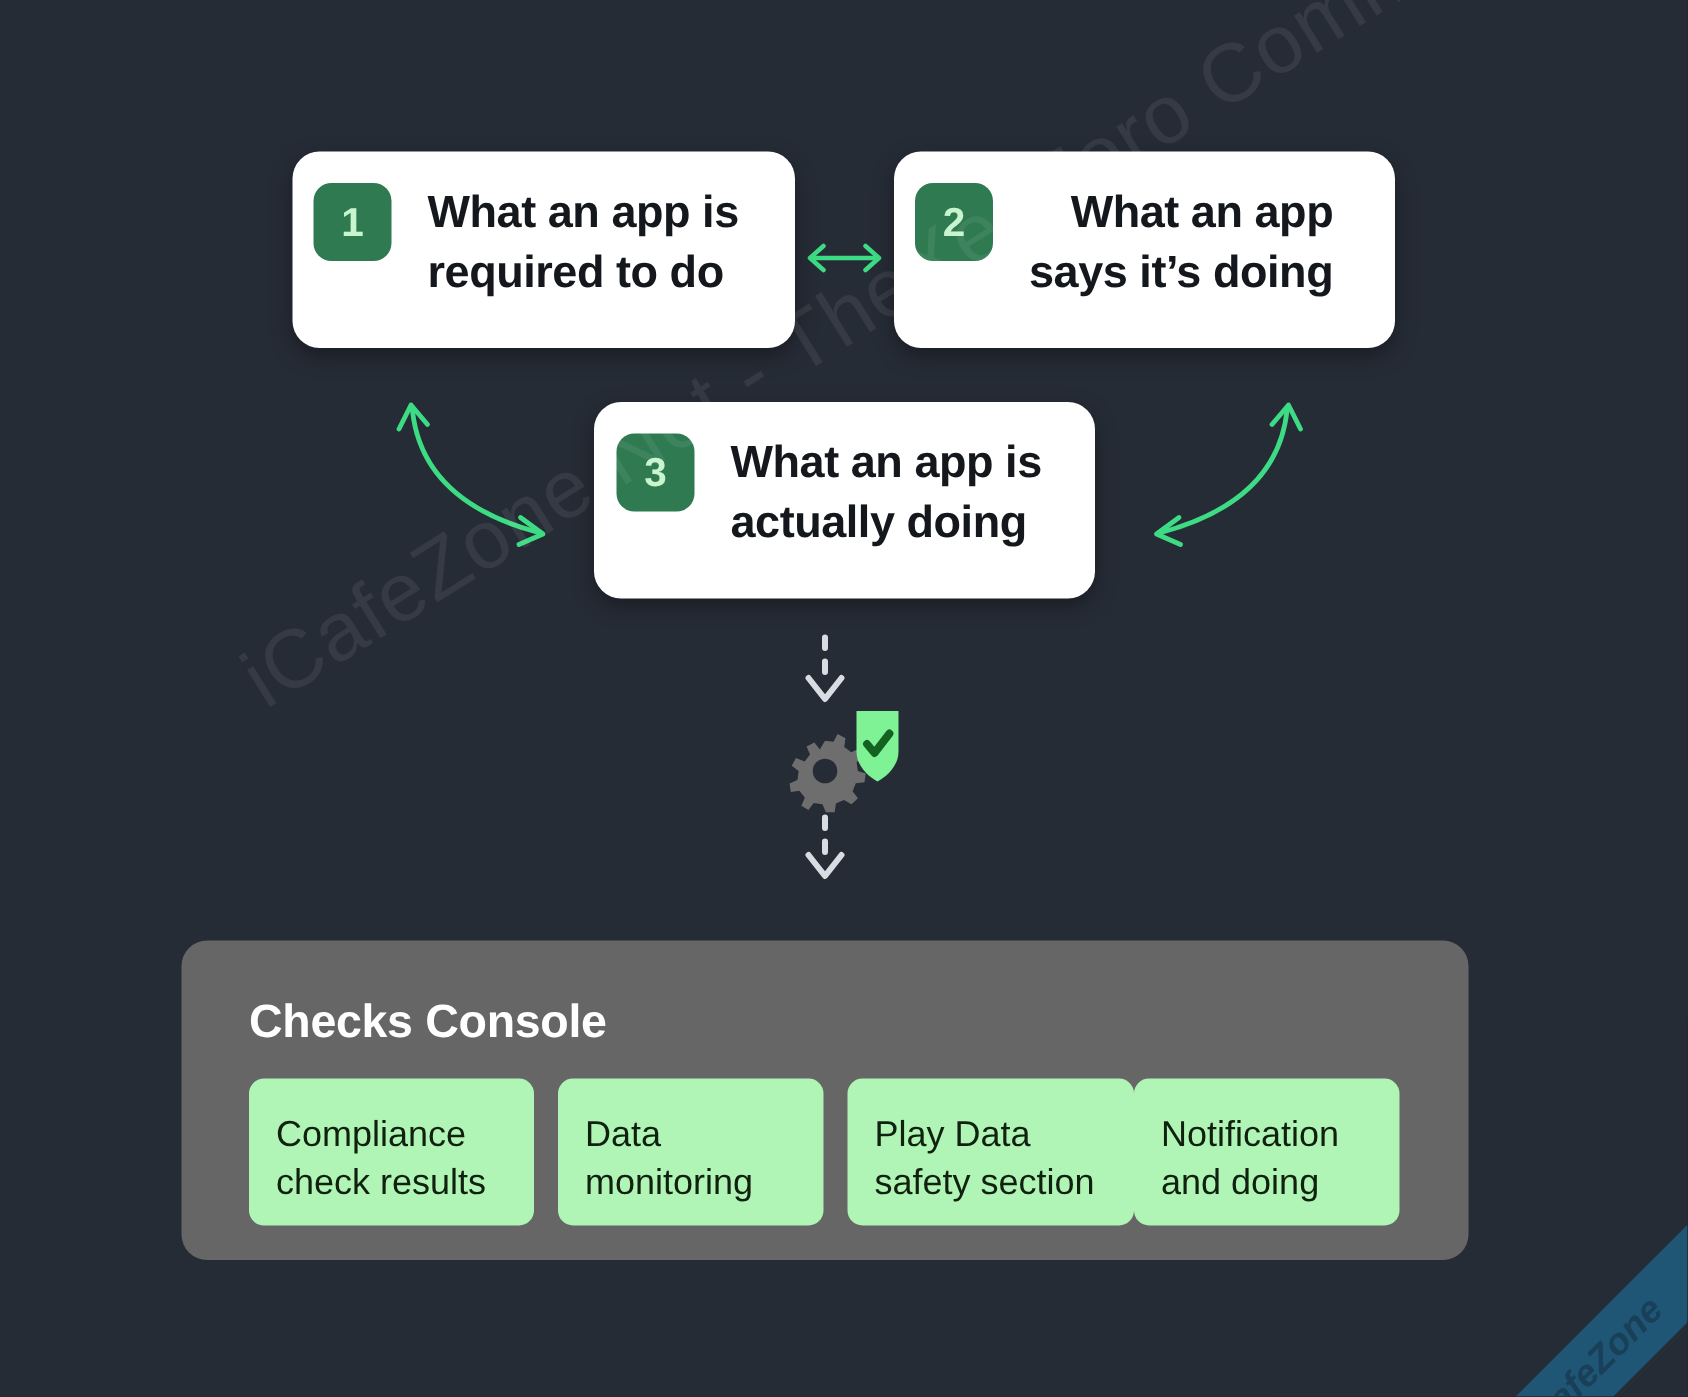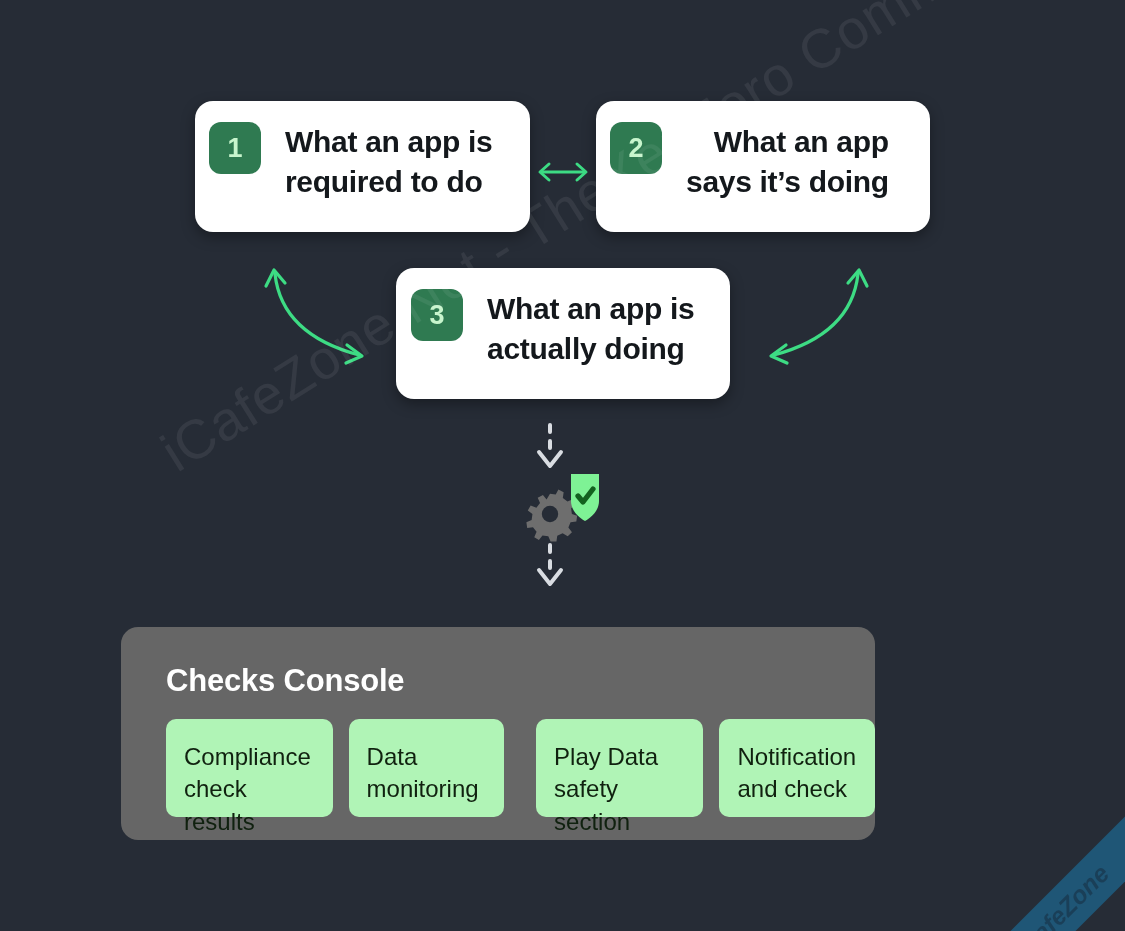--- a/index.html
+++ b/index.html
@@ -120,54 +120,54 @@
     width: 100px;
     height: 80px;
     z-index: 25;
   }
 
   
   #console-panel {
     position: absolute;
     left: 121px;
     top: 627px;
-    width: 754px;
+    width: 858px;
     height: 213px;
     background: #666666;
     border-radius: 17px;
     box-sizing: border-box;
     padding: 38px 0 0 45px;
     z-index: 20;
   }
   #console-title {
     color: #ffffff;
     font-size: 31px;
     font-weight: bold;
     letter-spacing: -0.2px;
     line-height: 1;
     margin: 0 0 23px 0;
   }
   #console-chips {
     display: flex;
-    gap: 16px;
+    gap: 0;
   }
   .chip {
     background: #b0f4b6;
     border-radius: 10px;
     box-sizing: border-box;
     padding: 22px 18px 0 18px;
     color: #10210f;
     font-size: 24px;
     font-weight: 400;
     line-height: 1.35;
     white-space: pre-line;
     height: 98px;
   }
   .chip-0 { width: 190px; }
-  .chip-1 { width: 177px; }
+  .chip-1 { width: 177px; margin-left: 16px; }
   .chip-2 { width: 191px; margin-left: 16px; }
   .chip-3 { width: 177px; }
 </style>
 </head>
 <body>
 
 <div id="stage">
 
   <div class="wm-diagonal">iCafeZone.Net - TheXenForo Community</div>
 
@@ -249,21 +249,21 @@
   <div id="console-panel">
     <div id="console-title">Checks Console</div>
     <div id="console-chips">
       <div class="chip chip-0">Compliance
 check results</div>
       <div class="chip chip-1">Data
 monitoring</div>
       <div class="chip chip-2">Play Data
 safety section</div>
       <div class="chip chip-3">Notification
-and check</div>
+and doing</div>
     </div>
   </div>
 
   <div class="wm-ribbon">
     <span>iCafeZone</span>
   </div>
 
 </div>
 
 </body></html>

